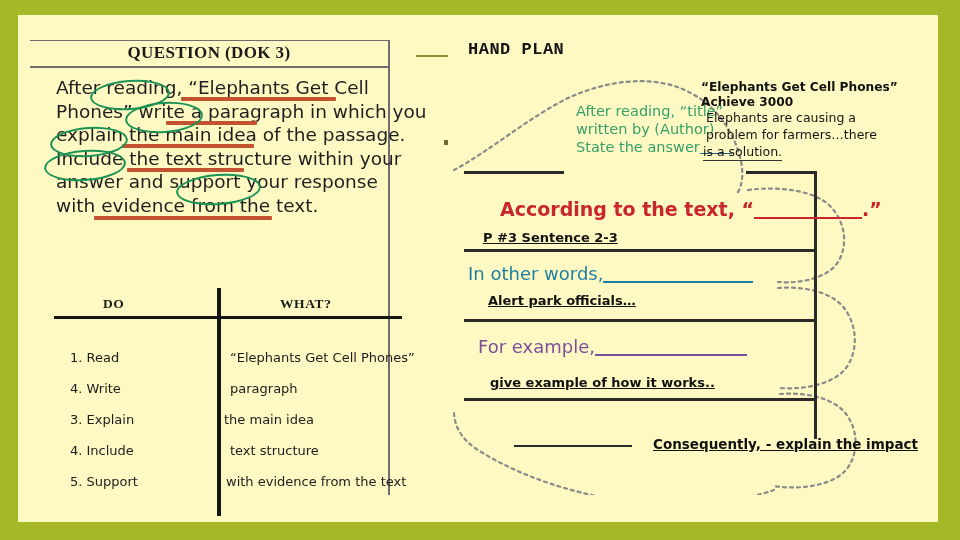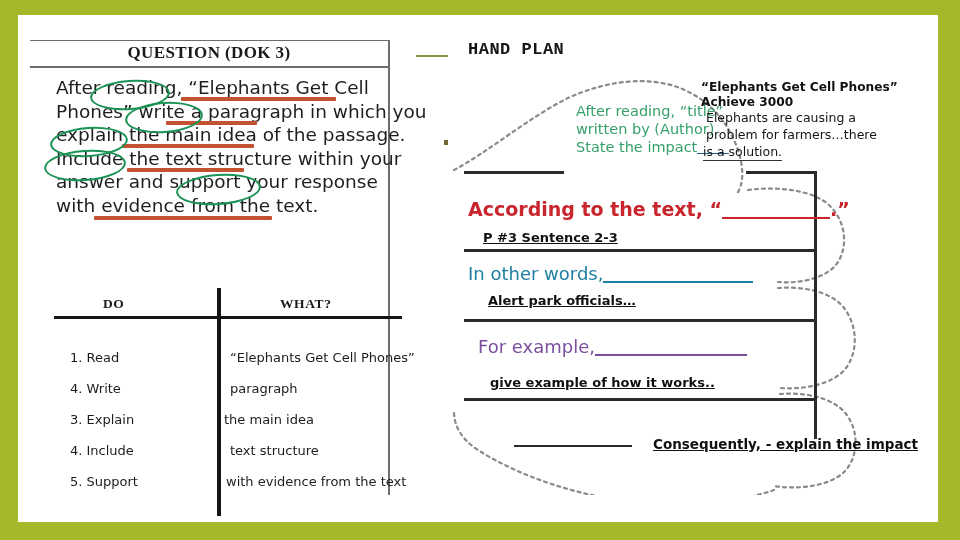--- a/index.html
+++ b/index.html
@@ -4,21 +4,21 @@
 <style>
   html,body{margin:0;padding:0;}
   body{
     width:960px;height:540px;overflow:hidden;
     background:#a6b727;
     font-family:"Liberation Sans", sans-serif;
   }
   .slide{position:absolute;left:0;top:0;width:960px;height:540px;}
   .card{
     position:absolute;left:18px;top:15px;width:920px;height:507px;
-    background:#ffffff;
+    background:#fef9c3;
   }
 
   
   .left-panel{position:absolute;left:12px;top:25px;width:380px;height:455px;}
 
   .q-rule{position:absolute;background:#6d6d6d;}
   .q-rule.thin{height:1px;}
   .q-rule.mid{height:2px;}
   .q-vline{position:absolute;width:2px;background:#6d6d6d;}
 
@@ -68,21 +68,21 @@
     font-size:17px;letter-spacing:.5px;color:#141414;
   }
 
   .hrule{position:absolute;height:2.5px;background:#2a2a2a;}
   .vrule{position:absolute;width:2.5px;background:#2a2a2a;}
 
   .tx{position:absolute;white-space:nowrap;font-family:"DejaVu Sans", sans-serif;}
   .green{color:#37a06a;font-size:14.5px;line-height:18px;}
   .blk-b{color:#111;font-weight:bold;font-size:12.2px;line-height:15.5px;}
   .blk-n{color:#151515;font-size:12.5px;line-height:16px;}
-  .red{color:#c9252c;font-size:19px;font-weight:600;}
+  .red{color:#c9252c;font-size:19px;font-weight:600;margin-left:32px;}
   .teal{color:#1f7fa3;font-size:18px;}
   .purple{color:#7b4f9e;font-size:18px;}
   .bold-sm{color:#111;font-weight:bold;font-size:13px;text-decoration:underline;}
 
   .blank{display:inline-block;border-bottom:2px solid currentColor;vertical-align:-3px;}
   .blank-blk{display:inline-block;border-bottom:1.5px solid #1d5f8a;vertical-align:-2px;}
   .uline-blk{border-bottom:1.5px solid #333;}
 
   .dot-mark{position:absolute;left:426px;top:125px;width:4px;height:5px;background:#6f6a34;}
   .corner-tick{position:absolute;left:398px;top:40px;width:32px;height:2px;background:#8d8f3a;}
@@ -163,21 +163,21 @@
           <path d="M326,450 C292,462 240,468 186,462 C132,456 74,438 30,410
                    C14,400 6,386 6,372"></path>
         </g>
       </svg>
 
       <div class="hp-title" style="left:20px;top:0px;">HAND PLAN</div>
 
       <div class="tx green" style="left:128px;top:62px;">After reading, “title”</div>
       <div class="tx green" style="left:128px;top:80px;">written by (Author)</div>
       <div class="tx green" style="left:128px;top:98px;">
-        <span>State the impact</span><span class="blank-blk" style="width:32px;"></span>
+        <span>State the answer</span><span class="blank-blk" style="width:32px;"></span>
       </div>
 
       <div class="tx blk-b" style="left:253px;top:40px;">“Elephants Get Cell Phones”</div>
       <div class="tx blk-b" style="left:253px;top:55px;">Achieve 3000</div>
       <div class="tx blk-n" style="left:258px;top:70px;">Elephants are causing a</div>
       <div class="tx blk-n" style="left:258px;top:87px;">problem for farmers…there</div>
       <div class="tx blk-n uline-blk" style="left:255px;top:104px;">is a solution.</div>
 
       <div class="hrule" style="left:16px;top:131px;width:100px;"></div>
       <div class="hrule" style="left:298px;top:131px;width:70px;"></div>

